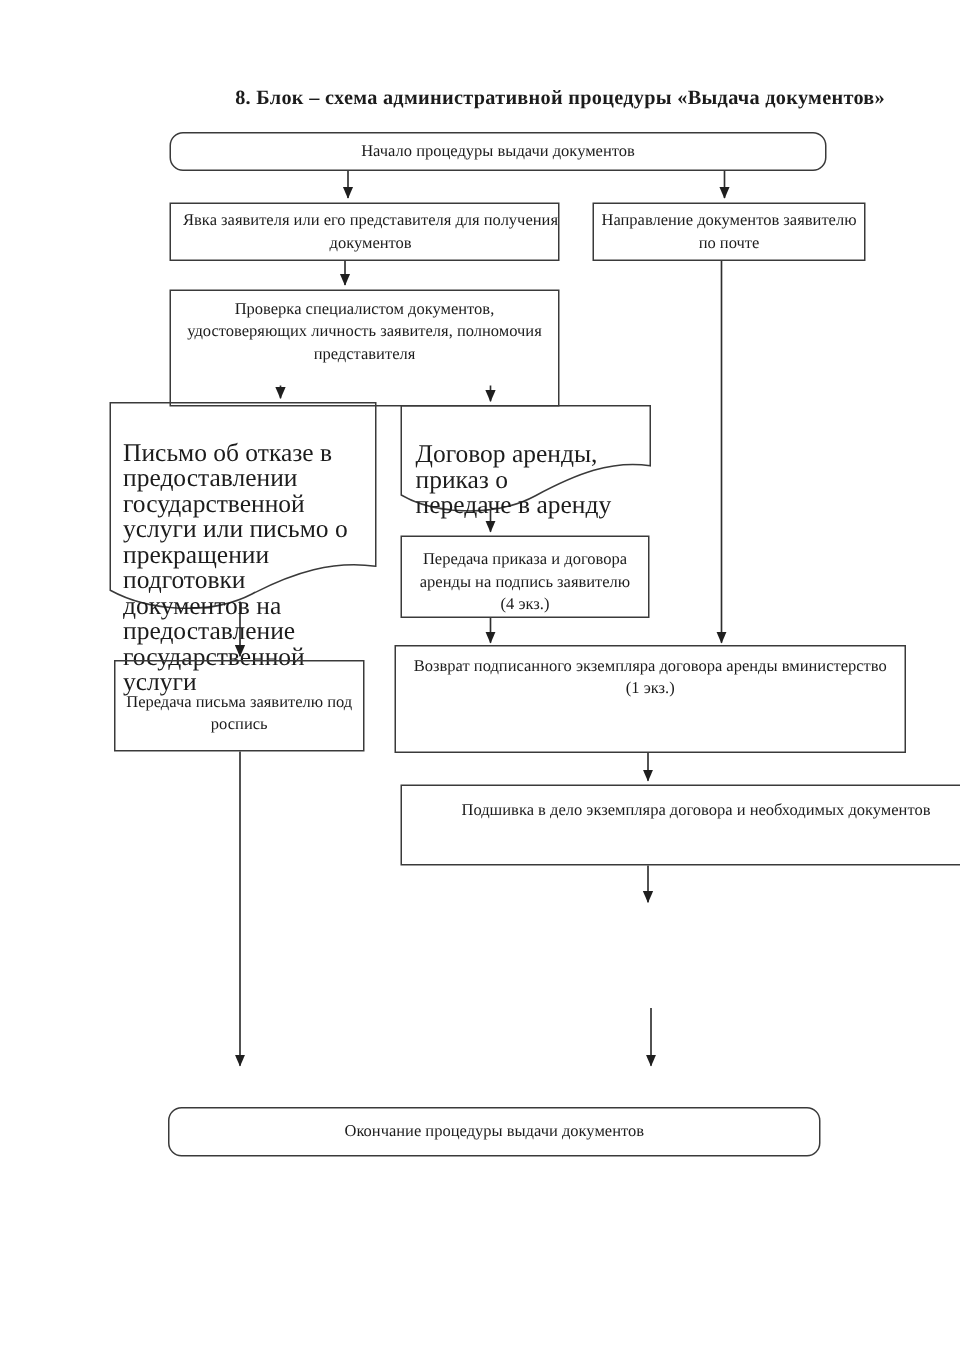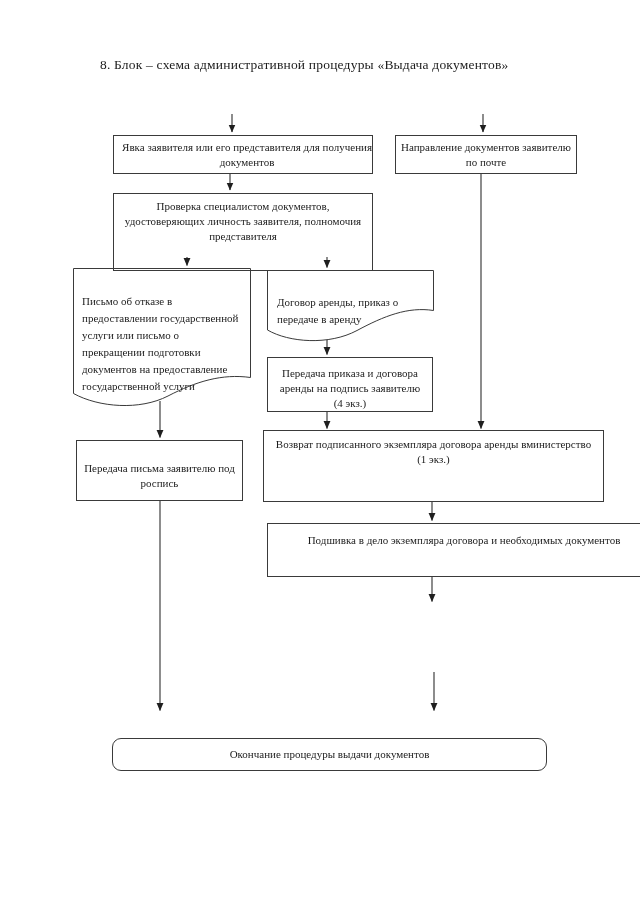--- a/index.html
+++ b/index.html
@@ -8,22 +8,22 @@
     width: 640px;
     height: 905px;
     background: #ffffff;
     font-family: "Liberation Serif", "DejaVu Serif", serif;
     color: #1c1c1c;
     overflow: hidden;
   }
   #page-title {
     position: absolute;
     left: 100px; top: 57px; width: 490px;
-    text-align: left;
-    font-weight: normal;
+    text-align: right;
+    font-weight: bold;
     font-size: 13.5px;
     letter-spacing: 0.2px;
     white-space: nowrap;
   }
   .node {
     position: absolute;
     border: 1px solid #3a3a3a;
     box-sizing: border-box;
     font-size: 11px;
     line-height: 15px;
@@ -31,21 +31,21 @@
     white-space: pre-line;
     display: flex;
     justify-content: center;
     background: transparent;
   }
   .node.center { align-items: center; }
   .node.top { align-items: flex-start; }
   .rounded { border-radius: 9px; }
   .doc-text {
     position: absolute;
-    font-size: 11px;
+    font-size: 17px;
     line-height: 17px;
     text-align: left;
     white-space: pre-line;
   }
   #flow-svg {
     position: absolute;
     left: 0; top: 0;
     width: 640px; height: 905px;
   }
   #flow-svg path.docshape { fill: none; stroke: #3a3a3a; stroke-width: 1; }
@@ -76,20 +76,23 @@
     <line x1="327" y1="340" x2="327" y2="354.5" marker-end="url(#arr)"></line>
     <line x1="160" y1="401" x2="160" y2="437.5" marker-end="url(#arr)"></line>
     <line x1="327" y1="412" x2="327" y2="428.5" marker-end="url(#arr)"></line>
     <line x1="481" y1="174" x2="481" y2="428.5" marker-end="url(#arr)"></line>
     <line x1="432" y1="502" x2="432" y2="520.5" marker-end="url(#arr)"></line>
     <line x1="432" y1="577" x2="432" y2="601.5" marker-end="url(#arr)"></line>
     <line x1="160" y1="501" x2="160" y2="710.5" marker-end="url(#arr)"></line>
     <line x1="434" y1="672" x2="434" y2="710.5" marker-end="url(#arr)"></line>
   </svg>
 
+  <div class="node center rounded" style="left:113px; top:88px; width:438px; height:26px;">
+    <span>Начало процедуры выдачи документов</span>
+  </div>
 
   <div class="node center" style="left:113px; top:135px; width:260px; height:39px;justify-content:flex-end;">
     <span>Явка заявителя или его представителя для получения
 документов</span>
   </div>
 
   <div class="node center" style="left:395px; top:135px; width:182px; height:39px;">
     <span>Направление документов заявителю
 по почте</span>
   </div>

